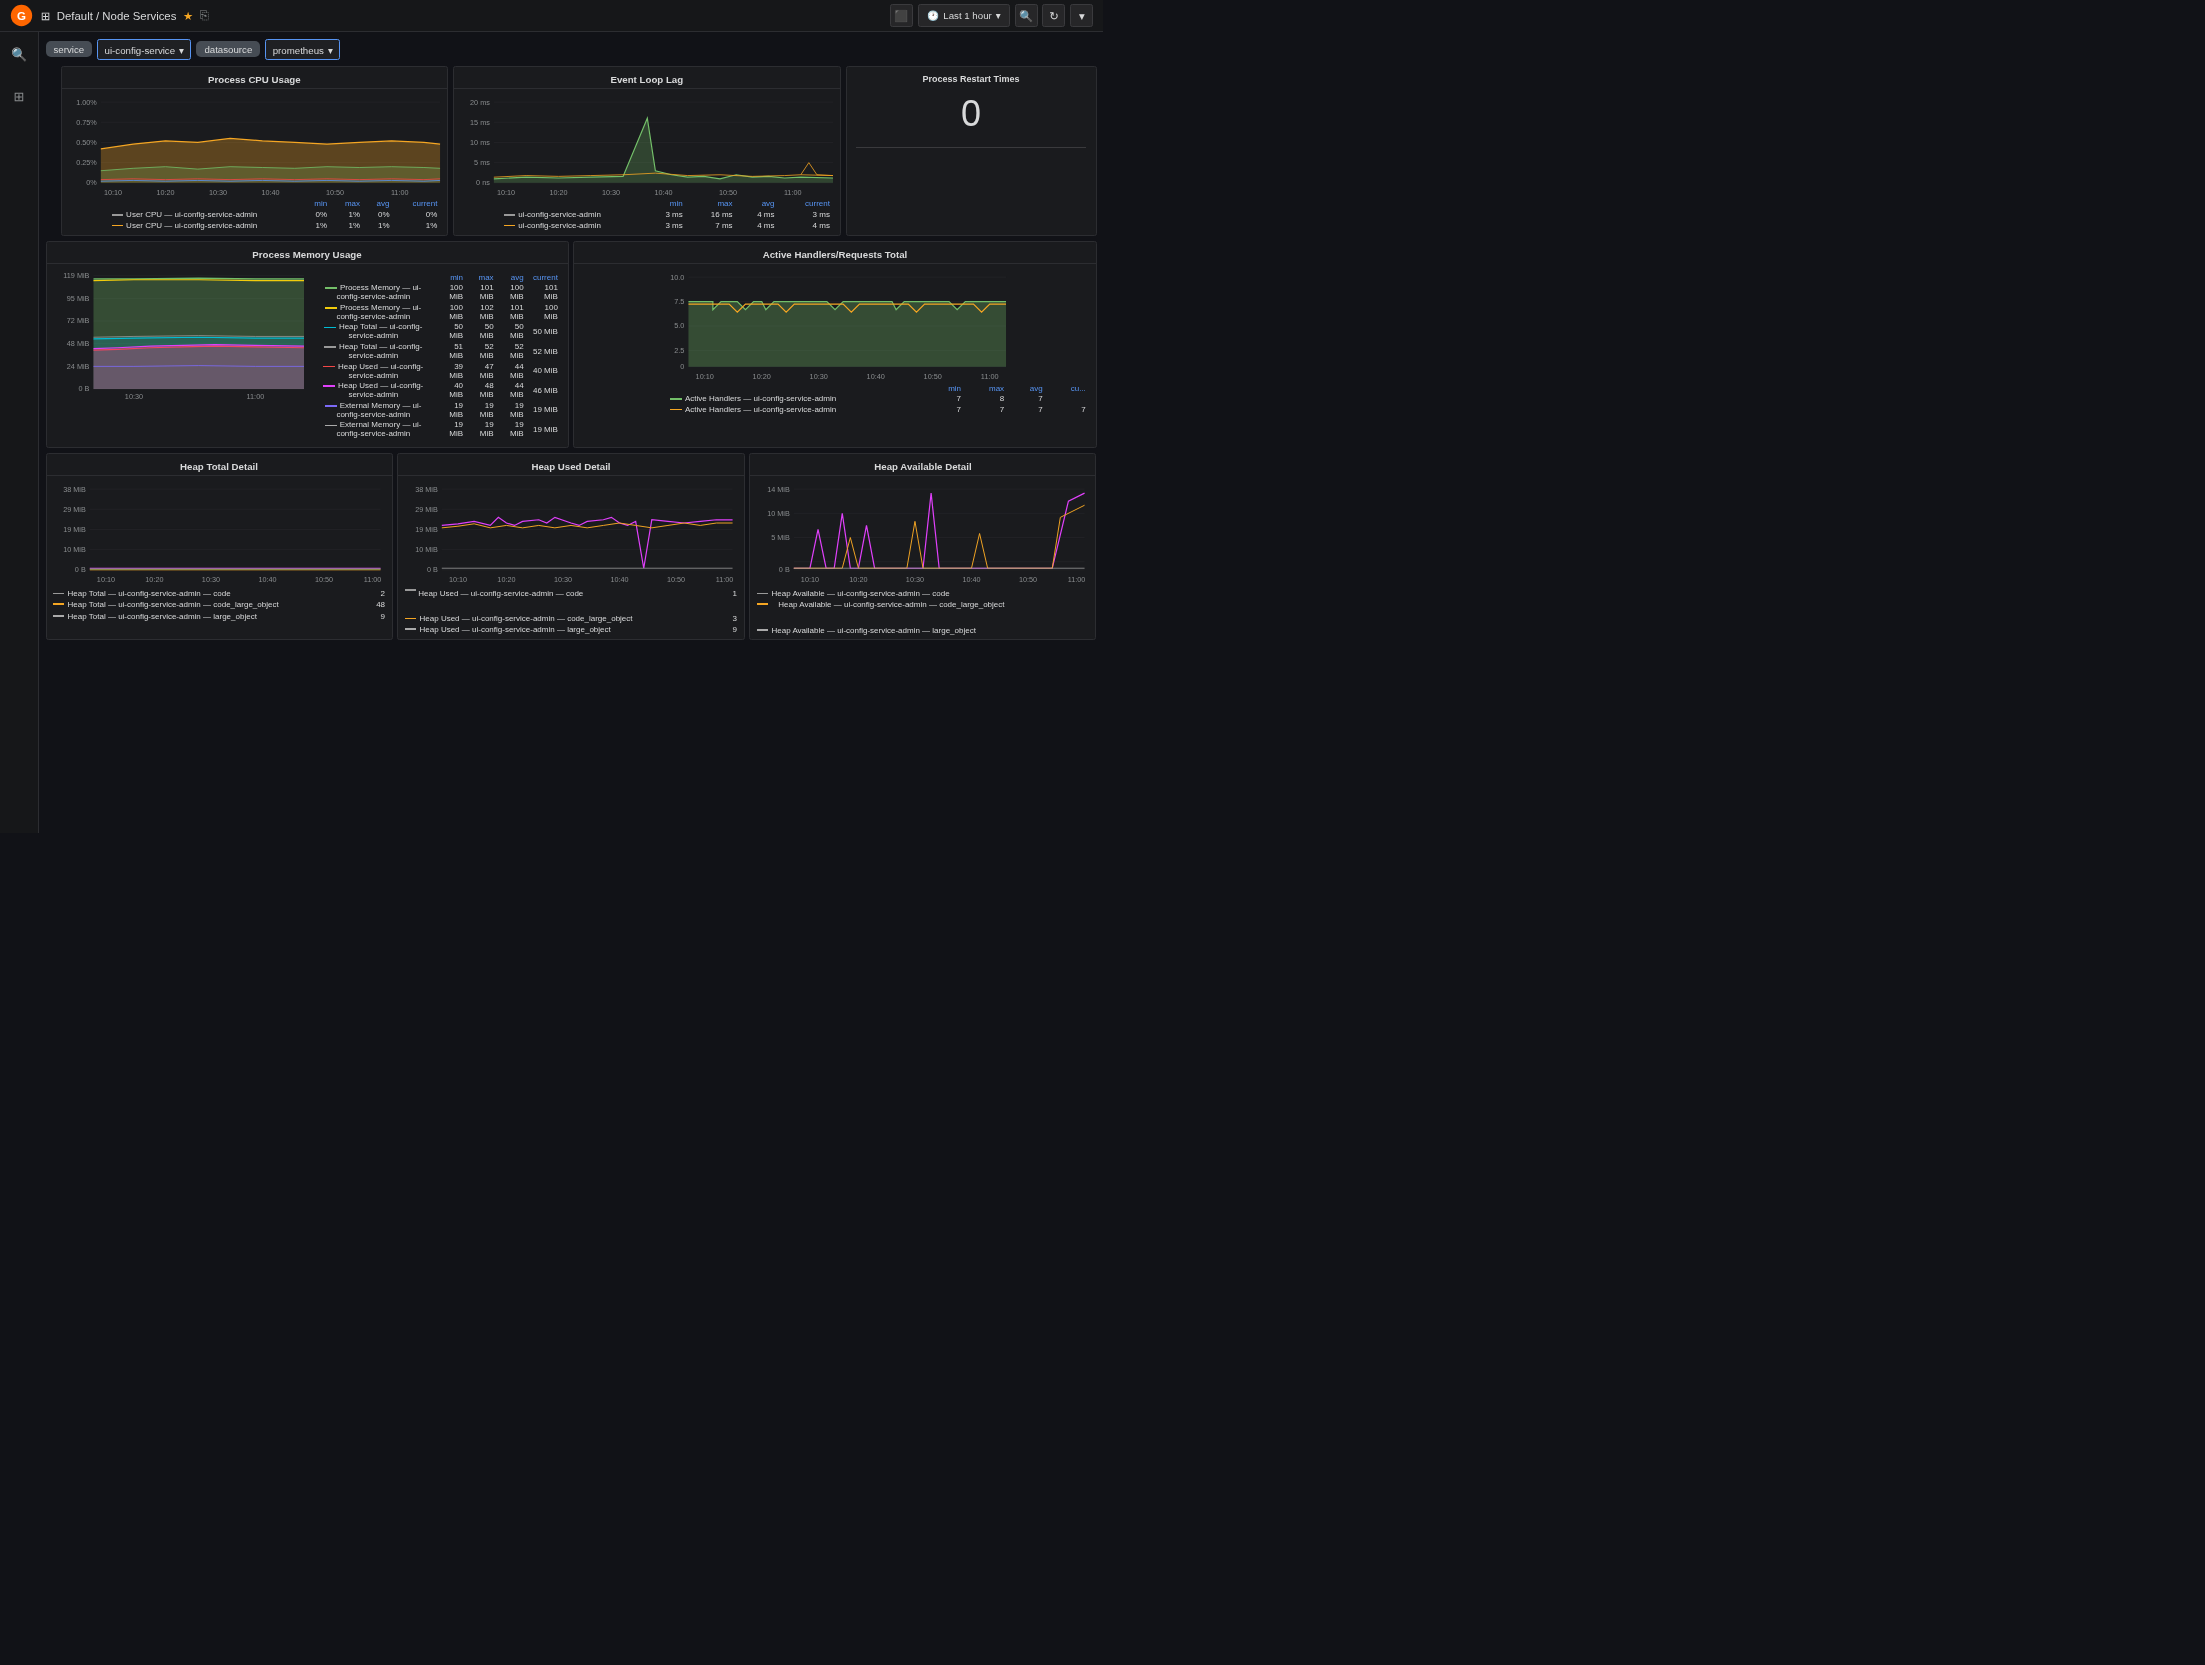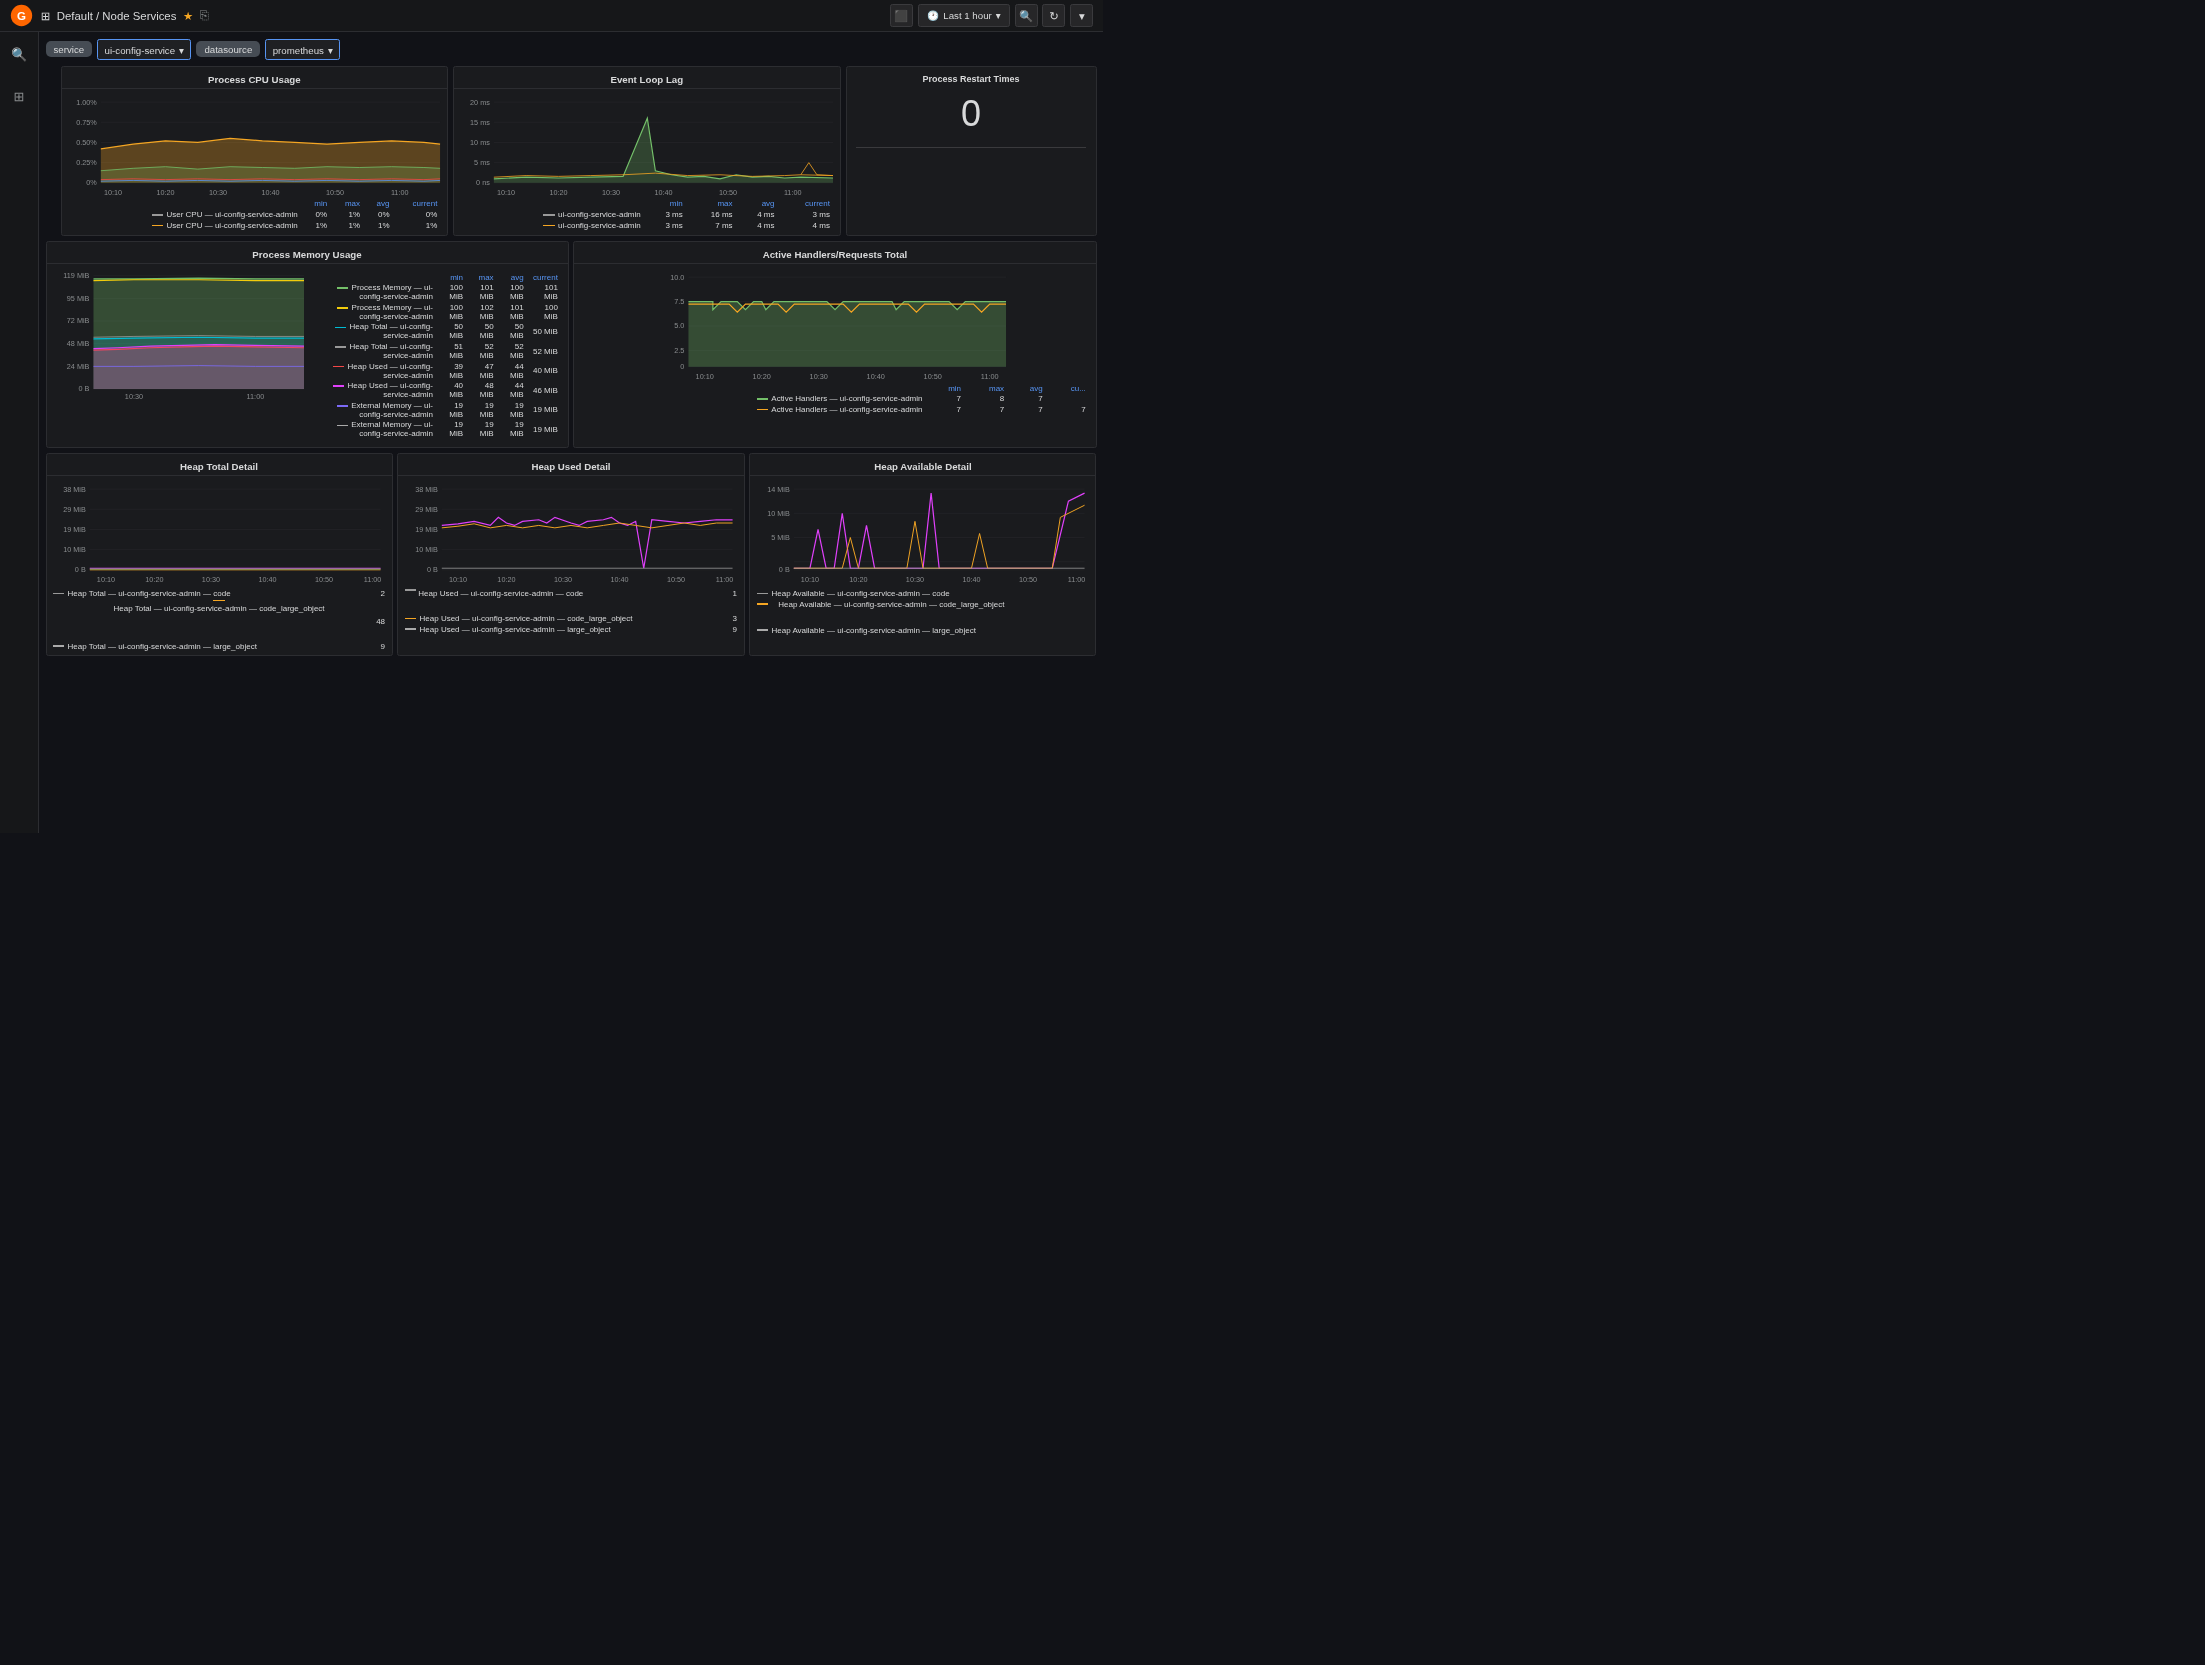--- a/index.html
+++ b/index.html
@@ -196,21 +196,21 @@
       text-align: right;
       padding: 0.8px 3.2px;
       font-weight: 500;
     }
     .legend-table th:first-child { text-align: left; }
     .legend-table td {
       padding: 0.8px 3.2px;
       text-align: right;
       color: #d8d9da;
     }
-    .legend-table td:first-child { text-align: right; }
+    .legend-table td:first-child { text-align: center; }
     .legend-color {
       display: inline-block;
       width: 11.4px;
       height: 1.6px;
       margin-right: 3.2px;
       vertical-align: middle;
     }
 
     
     svg { display: block; }
@@ -659,21 +659,21 @@
             <polyline fill="none" stroke="#e040fb" stroke-width="1.5" points="40,108 400,108"></polyline>
             <polyline fill="none" stroke="#f5a623" stroke-width="1" points="40,110 400,110"></polyline>
             <polyline fill="none" stroke="#73bf69" stroke-width="1" points="40,109 400,109"></polyline>
           </svg>
           <div style="font-size:8px; color:#d8d9da; margin-top:3.2px;">
             <div style="display:flex;align-items:center;gap:3.2px;margin-bottom:1.6px;">
               <span style="display:inline-block;width:11.4px;height:1.6px;background:#999;"></span>
               <span>Heap Total — ui-config-service-admin — code</span>
               <span style="margin-left:auto;">2</span>
             </div>
-            <div style="display:flex;align-items:center;gap:3.2px;margin-bottom:16px;flex-direction:column;">
+            <div style="display:flex;align-items:center;gap:3.2px;margin-bottom:3px;">
               <span style="display:inline-block;width:11.4px;height:1.6px;background:#f5a623;"></span>
               <span>Heap Total — ui-config-service-admin — code_large_object</span>
               <span style="margin-left:auto;">48</span>
             </div>
             <div style="display:flex;align-items:center;gap:3.2px;">
               <span style="display:inline-block;width:11.4px;height:1.6px;background:#aaa;"></span>
               <span>Heap Total — ui-config-service-admin — large_object</span>
               <span style="margin-left:auto;">9</span>
             </div>
           </div>

